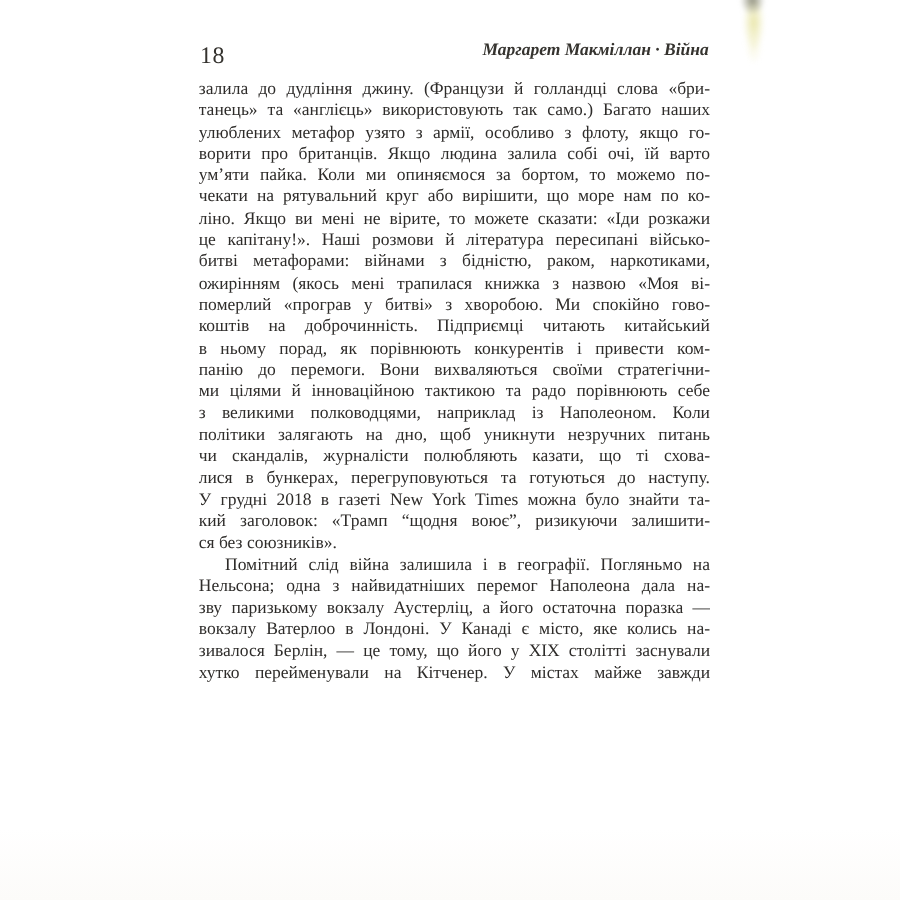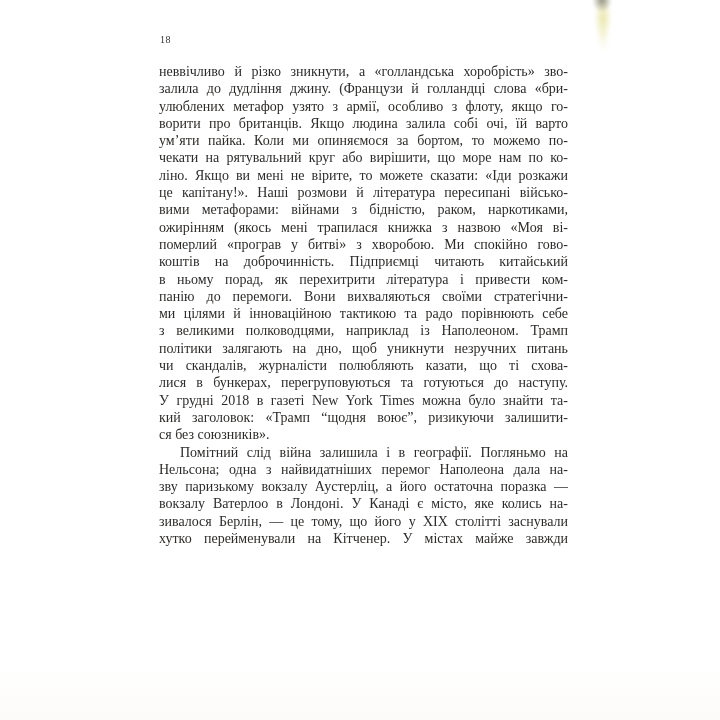--- a/index.html
+++ b/index.html
@@ -36,21 +36,21 @@
     left: 159px;
     right: 153px;
     top: 33px;
     height: 18px;
     color: #35332f;
   }
   .page-number {
     position: absolute;
     left: 1px;
     top: 1px;
-    font-size: 10px;
+    font-size: 19px;
     letter-spacing: 0.5px;
     color: #35332f;
   }
   .running-header {
     position: absolute;
     right: 0;
     top: 0;
     font-size: 14px;
     font-style: italic;
     font-weight: bold;
@@ -80,39 +80,40 @@
   }
 </style>
 </head>
 <body>
 
 <div class="page">
   <div class="artifact"></div>
 
   <div class="header">
     <span class="page-number">18</span>
+    <span class="running-header">Маргарет Макміллан · Війна</span>
   </div>
 
   <div class="text-block" id="text-block">
-      <div class="line">неввічливо й різко зникнути, а «голландська хоробрість» зво-</div>
       <div class="line">залила до дудління джину. (Французи й голландці слова «бри-</div>
+      <div class="line">танець» та «англієць» використовують так само.) Багато наших</div>
       <div class="line">улюблених метафор узято з армії, особливо з флоту, якщо го-</div>
       <div class="line">ворити про британців. Якщо людина залила собі очі, їй варто</div>
       <div class="line">ум’яти пайка. Коли ми опиняємося за бортом, то можемо по-</div>
       <div class="line">чекати на рятувальний круг або вирішити, що море нам по ко-</div>
       <div class="line">ліно. Якщо ви мені не вірите, то можете сказати: «Іди розкажи</div>
       <div class="line">це капітану!». Наші розмови й література пересипані військо-</div>
-      <div class="line">вими метафорами: війнами з бідністю, раком, наркотиками,</div>
+      <div class="line">битві метафорами: війнами з бідністю, раком, наркотиками,</div>
       <div class="line">ожирінням (якось мені трапилася книжка з назвою «Моя ві-</div>
       <div class="line">померлий «програв у битві» з хворобою. Ми спокійно гово-</div>
       <div class="line">коштів на доброчинність. Підприємці читають китайський</div>
-      <div class="line">в ньому порад, як перехитрити література і привести ком-</div>
+      <div class="line">в ньому порад, як порівнюють конкурентів і привести ком-</div>
       <div class="line">панію до перемоги. Вони вихваляються своїми стратегічни-</div>
       <div class="line">ми цілями й інноваційною тактикою та радо порівнюють себе</div>
-      <div class="line">з великими полководцями, наприклад із Наполеоном. Трамп</div>
+      <div class="line">з великими полководцями, наприклад із Наполеоном. Коли</div>
       <div class="line">політики залягають на дно, щоб уникнути незручних питань</div>
       <div class="line">чи скандалів, журналісти полюбляють казати, що ті схова-</div>
       <div class="line">лися в бункерах, перегруповуються та готуються до наступу.</div>
       <div class="line">У грудні 2018 в газеті New York Times можна було знайти та-</div>
       <div class="line">кий заголовок: «Трамп “щодня воює”, ризикуючи залишити-</div>
       <div class="line para-end">ся без союзників».</div>
       <div class="line indent">Помітний слід війна залишила і в географії. Погляньмо на</div>
       <div class="line">Нельсона; одна з найвидатніших перемог Наполеона дала на-</div>
       <div class="line">зву паризькому вокзалу Аустерліц, а його остаточна поразка —</div>
       <div class="line">вокзалу Ватерлоо в Лондоні. У Канаді є місто, яке колись на-</div>

